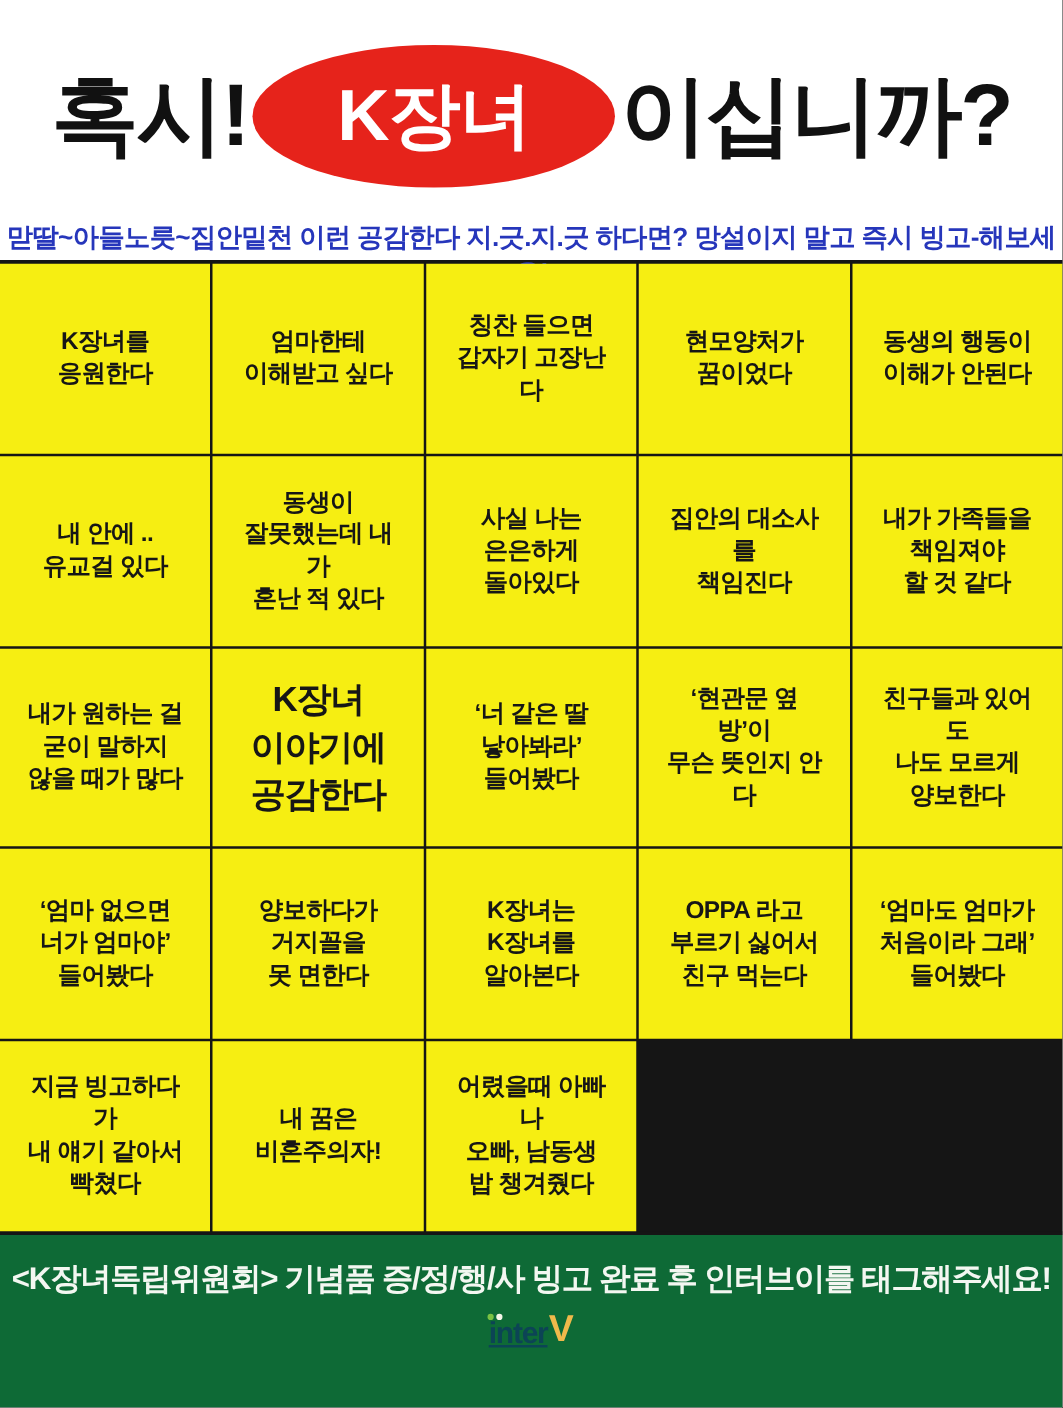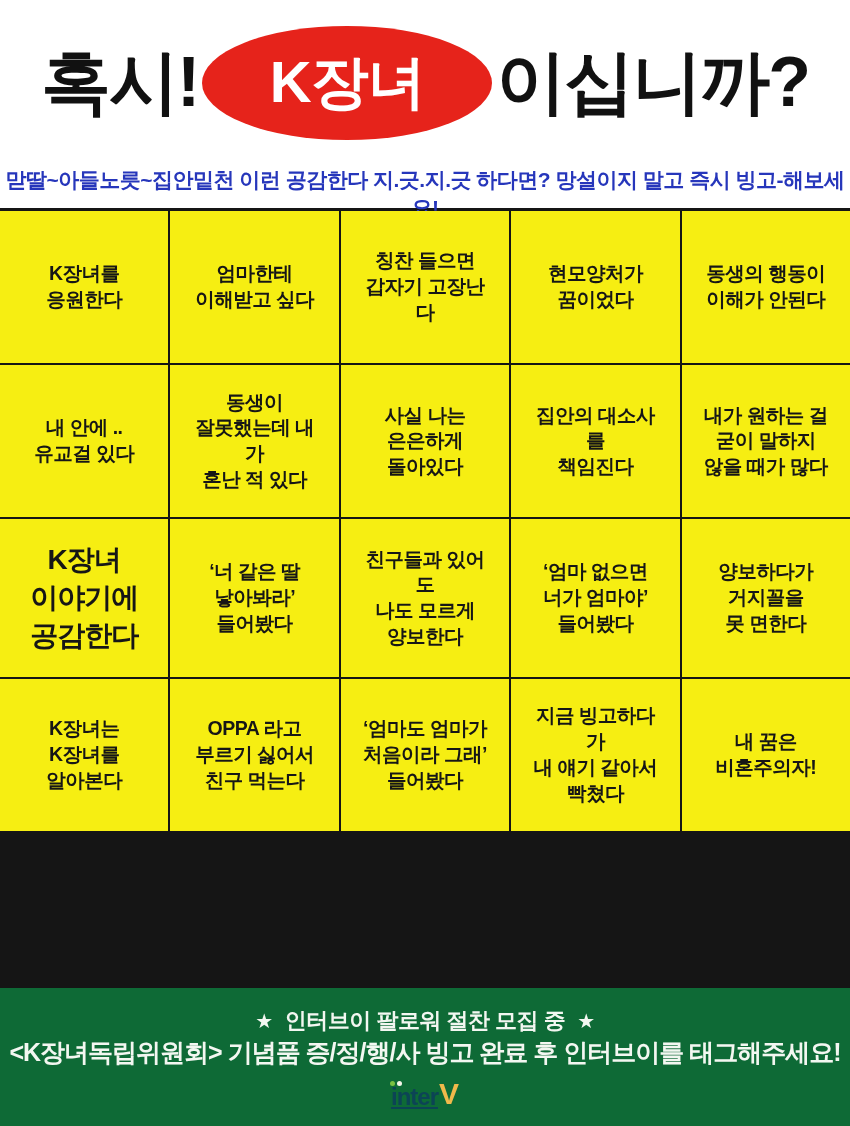--- a/index.html
+++ b/index.html
@@ -15,21 +15,21 @@
   }
   html,body{margin:0;padding:0;}
   body{
     width:850px;height:1126px;
     background:#ffffff;
     font-family:"Liberation Sans","DejaVu Sans",sans-serif;
     overflow:hidden;
     position:relative;
   }
   
-  .header{height:208px;box-sizing:border-box;padding-top:14px;}
+  .header{height:208px;box-sizing:border-box;padding-top:24px;}
   .title{
     display:flex;align-items:center;justify-content:center;
     height:138px;
     font-size:70px;font-weight:900;color:var(--title-black);
     letter-spacing:-2px;white-space:nowrap;
   }
   .oval{
     background:var(--oval-red);
     border-radius:50%;
     height:114px;min-width:290px;
@@ -127,37 +127,37 @@
 <div class="grid">
     <div class="cell">K장녀를<br>응원한다</div>
     <div class="cell">엄마한테<br>이해받고 싶다</div>
     <div class="cell">칭찬 들으면<br>갑자기 고장난다</div>
     <div class="cell">현모양처가<br>꿈이었다</div>
     <div class="cell">동생의 행동이<br>이해가 안된다</div>
     <div class="cell">내 안에 ..<br>유교걸 있다</div>
     <div class="cell">동생이<br>잘못했는데 내가<br>혼난 적 있다</div>
     <div class="cell">사실 나는<br>은은하게<br>돌아있다</div>
     <div class="cell">집안의 대소사를<br>책임진다</div>
+    <div class="cell">내가 가족들을<br>책임져야<br>할 것 같다</div>
     <div class="cell">내가 원하는 걸<br>굳이 말하지<br>않을 때가 많다</div>
     <div class="cell center">K장녀<br>이야기에<br>공감한다</div>
     <div class="cell">‘너 같은 딸<br>낳아봐라’<br>들어봤다</div>
+    <div class="cell">‘현관문 옆 방’이<br>무슨 뜻인지 안다</div>
     <div class="cell">친구들과 있어도<br>나도 모르게<br>양보한다</div>
     <div class="cell">‘엄마 없으면<br>너가 엄마야’<br>들어봤다</div>
     <div class="cell">양보하다가<br>거지꼴을<br>못 면한다</div>
     <div class="cell">K장녀는<br>K장녀를<br>알아본다</div>
     <div class="cell">OPPA 라고<br>부르기 싫어서<br>친구 먹는다</div>
     <div class="cell">‘엄마도 엄마가<br>처음이라 그래’<br>들어봤다</div>
     <div class="cell">지금 빙고하다가<br>내 얘기 같아서<br>빡쳤다</div>
     <div class="cell">내 꿈은<br>비혼주의자!</div>
+    <div class="cell">어렸을때 아빠나<br>오빠, 남동생<br>밥 챙겨줬다</div>
   </div>
 
 <div class="footer">
-  <div class="footer-line1">
-    <span class="star">★</span><span>인터브이 팔로워 절찬 모집 중</span><span class="star">★</span>
-  </div>
   <div class="footer-line2">&lt;K장녀독립위원회&gt; 기념품 증/정/행/사 빙고 완료 후 인터브이를 태그해주세요!</div>
   <div class="logo">
     <span class="logo-inter">
       <span class="dot dot-g"></span>
       <span class="dot dot-w"></span>
       <span>inter</span>
     </span>
     <span class="logo-v">V</span>
   </div>
 </div>

